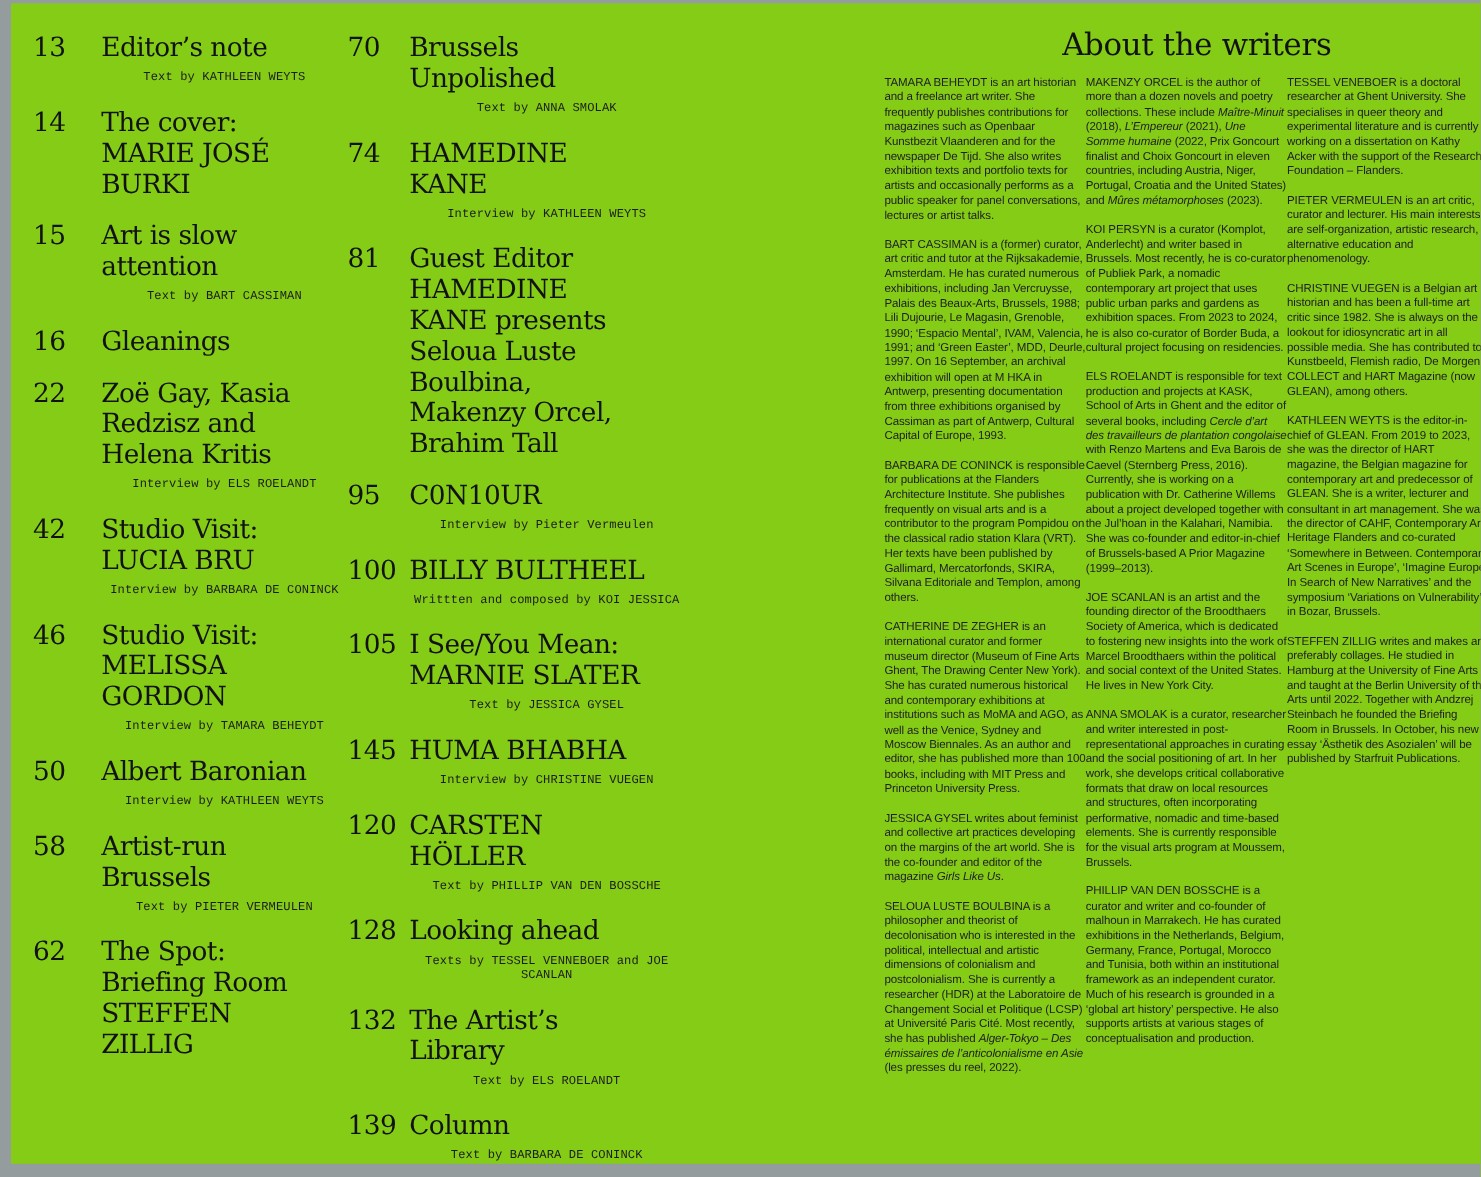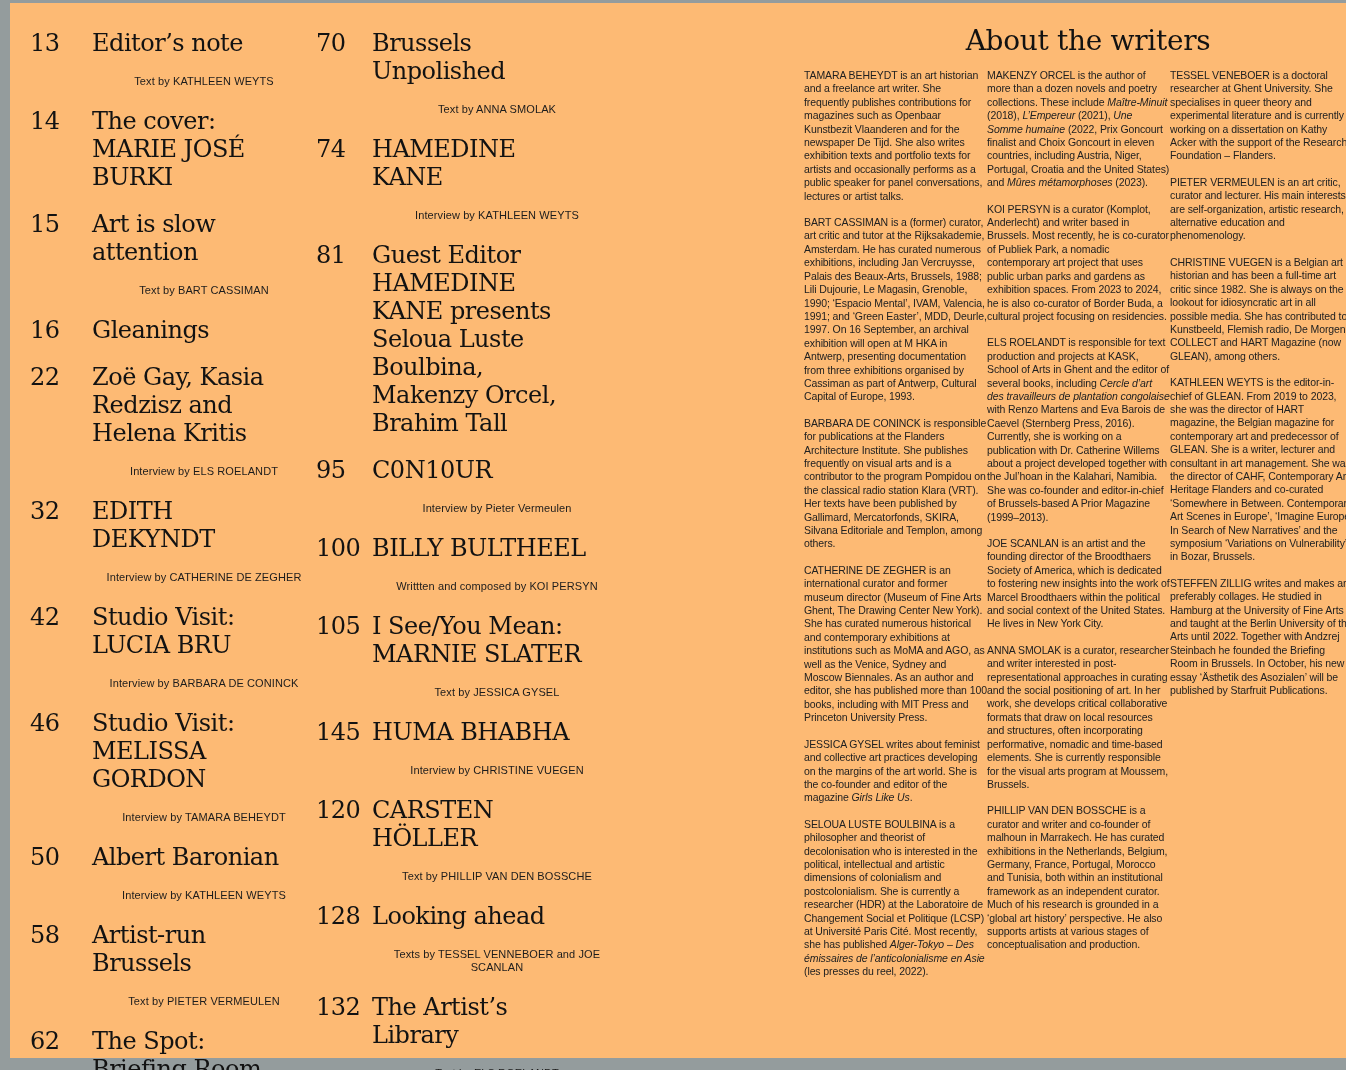--- a/index.html
+++ b/index.html
@@ -5,44 +5,44 @@
   html,body { margin:0; padding:0; }
   body {
     width:1346px; height:1070px;
     background:#949c9d;
     position:relative;
     overflow:hidden;
     font-family:"Liberation Sans", sans-serif;
   }
   .page {
     position:absolute; left:10px; top:3px; right:0; bottom:12px;
-    background:#fdba74;
+    background:#84cc16;
   }
   
   .toc-col { position:absolute; top:26px; }
   .toc-col.c1 { left:20px;  width:286px; }
   .toc-col.c2 { left:306px; width:306px; }
   .toc-entry { display:flex; margin-bottom:19px; }
   .toc-num {
     flex:none; width:62px;
     font-family:"DejaVu Serif", serif;
     font-size:24px; line-height:28px; color:#121212;
     letter-spacing:-0.5px;
   }
   .c2 .toc-num { width:56px; }
   .toc-body { flex:1; min-width:0; }
   .toc-title {
     font-family:"DejaVu Serif", serif;
     font-size:24px; line-height:28px; color:#121212;
     white-space:pre-line; letter-spacing:-0.5px;
   }
   .toc-byline {
-    font-family:Liberation Sans, sans-serif;
+    font-family:Liberation Mono, monospace;
     font-size:11px; line-height:13px; color:#1c1c1c;
-    text-align:center; margin-top:18px; letter-spacing:0.1px;
+    text-align:center; margin-top:8px; letter-spacing:0.1px;
   }
   
   .writers { position:absolute; left:794px; top:22px; width:568px; }
   .writers-heading {
     font-family:"DejaVu Serif", serif;
     font-size:28px; line-height:32px; font-weight:400;
     color:#121212; text-align:center; margin:0 0 12px 0;
     letter-spacing:-0.3px;
   }
   .writers-cols { display:flex; }
@@ -93,28 +93,20 @@
       <div class="toc-entry">
         <div class="toc-num">22</div>
         <div class="toc-body">
           <div class="toc-title">Zoë Gay, Kasia
 Redzisz and
 Helena Kritis</div>
           <div class="toc-byline">Interview by ELS ROELANDT</div>
         </div>
       </div>
       <div class="toc-entry">
-        <div class="toc-num">32</div>
-        <div class="toc-body">
-          <div class="toc-title">EDITH
-DEKYNDT</div>
-          <div class="toc-byline">Interview by CATHERINE DE ZEGHER</div>
-        </div>
-      </div>
-      <div class="toc-entry">
         <div class="toc-num">42</div>
         <div class="toc-body">
           <div class="toc-title">Studio Visit:
 LUCIA BRU</div>
           <div class="toc-byline">Interview by BARBARA DE CONINCK</div>
         </div>
       </div>
       <div class="toc-entry">
         <div class="toc-num">46</div>
         <div class="toc-body">
@@ -182,21 +174,21 @@
         <div class="toc-num">95</div>
         <div class="toc-body">
           <div class="toc-title">C0N10UR</div>
           <div class="toc-byline">Interview by Pieter Vermeulen</div>
         </div>
       </div>
       <div class="toc-entry">
         <div class="toc-num">100</div>
         <div class="toc-body">
           <div class="toc-title">BILLY BULTHEEL</div>
-          <div class="toc-byline">Writtten and composed by KOI PERSYN</div>
+          <div class="toc-byline">Writtten and composed by KOI JESSICA</div>
         </div>
       </div>
       <div class="toc-entry">
         <div class="toc-num">105</div>
         <div class="toc-body">
           <div class="toc-title">I See/You Mean:
 MARNIE SLATER</div>
           <div class="toc-byline">Text by JESSICA GYSEL</div>
         </div>
       </div>

